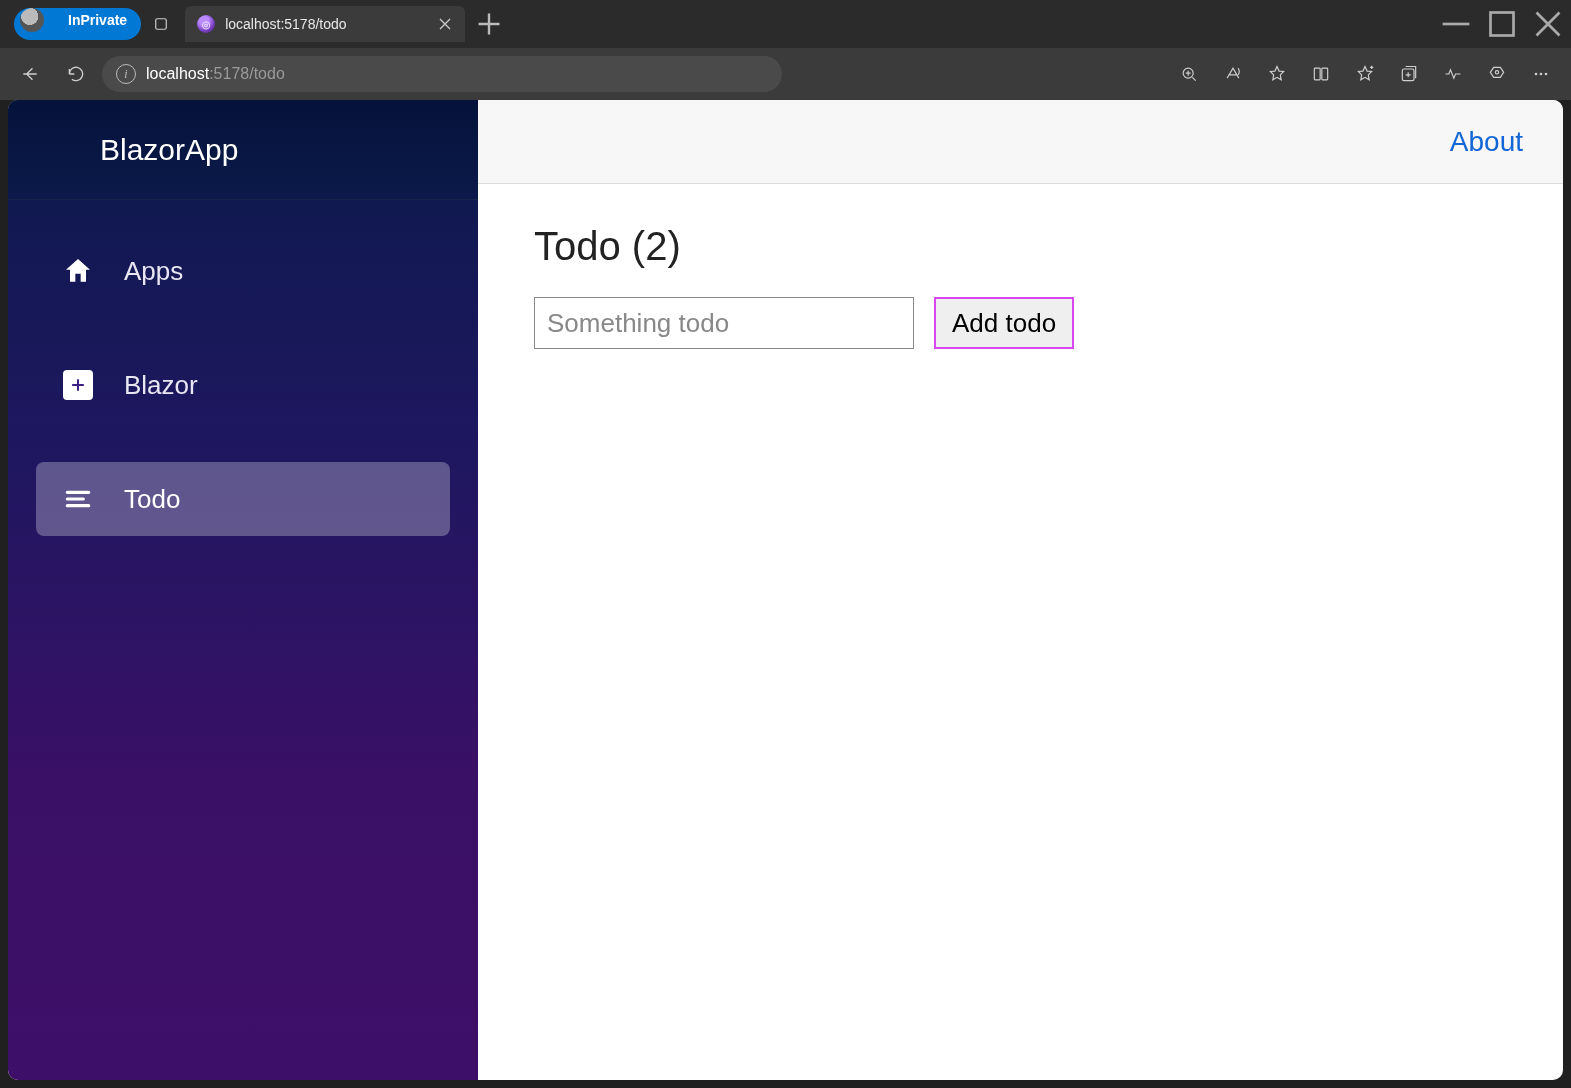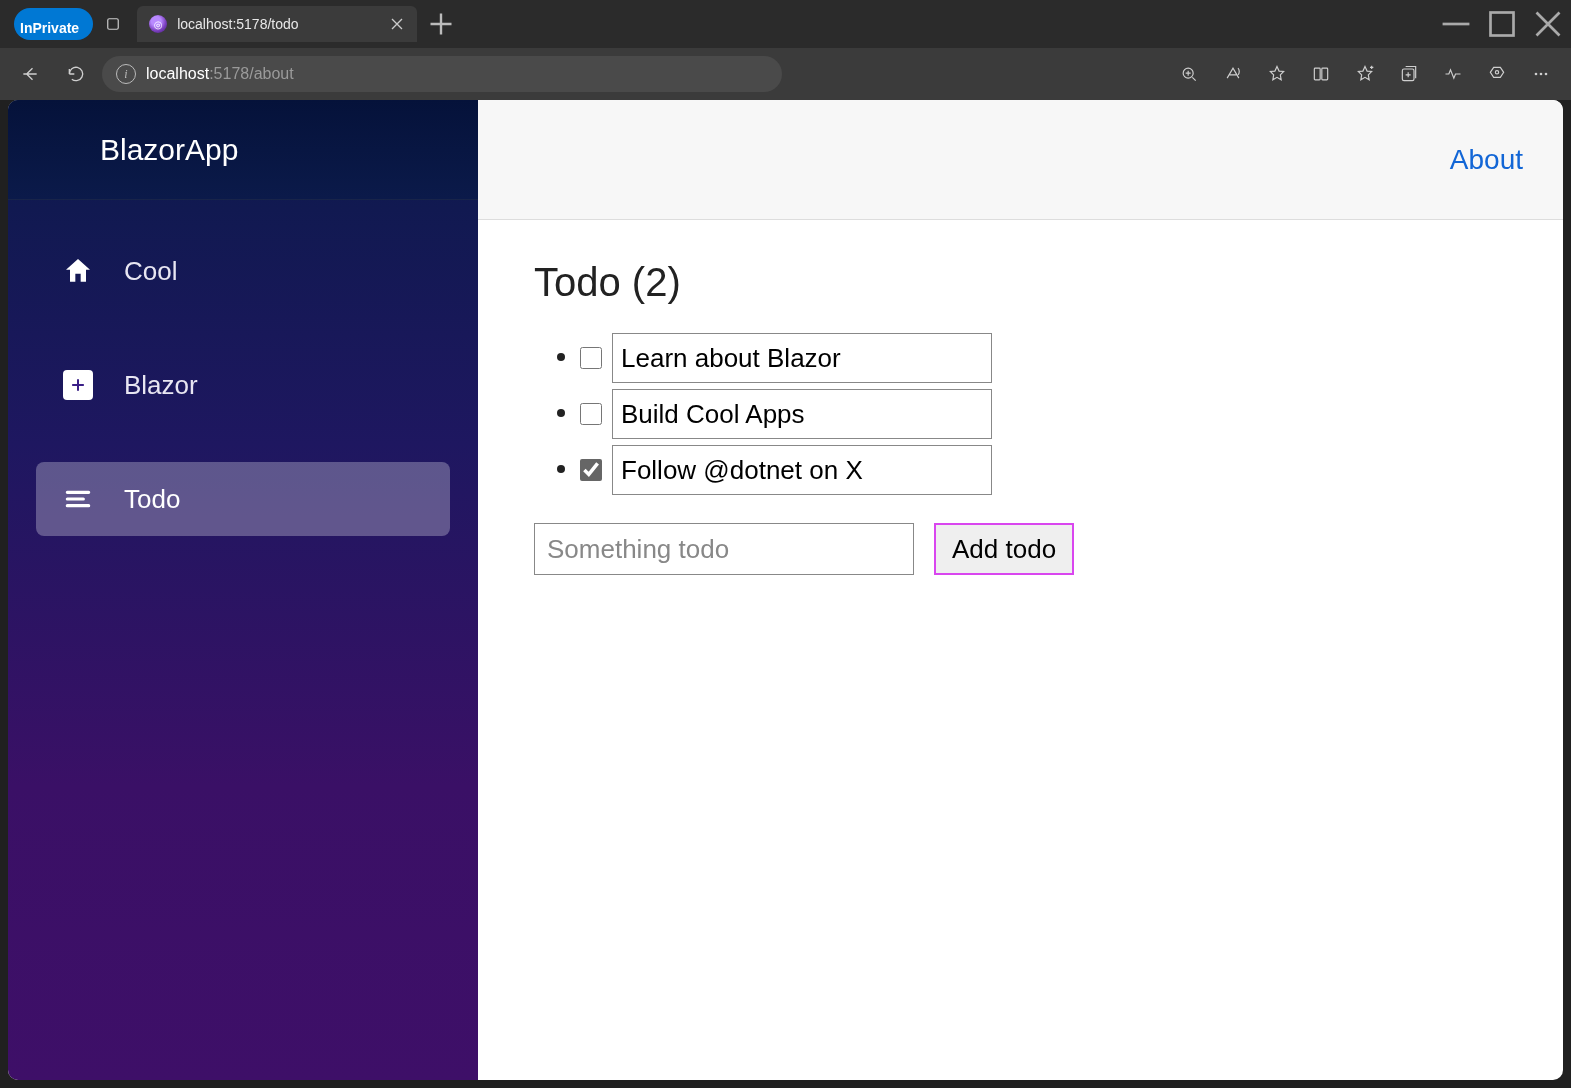--- a/index.html
+++ b/index.html
@@ -3,22 +3,22 @@
 <meta charset="utf-8">
 <style>
 * { box-sizing: border-box; margin: 0; padding: 0; }
 html, body { width: 100%; height: 100%; font-family: "Segoe UI", Arial, sans-serif; background:#202020; overflow:hidden; }
 
 
 .titlebar {
   display:flex; align-items:center; height:48px; background:#2b2b2b; color:#fff;
 }
 .inprivate-pill {
-  display:flex; align-items:center; gap:8px; background:#0078d4; border-radius:20px;
-  padding:4px 14px 12px 6px; margin-left:14px; height:32px;flex-direction:column;
+  display:flex; align-items:center; gap:24px; background:#0078d4; border-radius:20px;
+  padding:4px 14px 12px 6px; margin-left:14px; height:32px;
 }
 .inprivate-avatar {
   width:24px; height:24px; border-radius:50%; background:radial-gradient(circle at 40% 35%, #bbb 0 40%, #555 41% 100%);
 }
 .inprivate-label { font-size:14px; font-weight:600; color:#fff; }
 .tb-iconbtn {
   width:40px; height:40px; display:flex; align-items:center; justify-content:center; color:#ccc;
 }
 .tb-iconbtn svg { width:18px; height:18px; }
 .tab {
@@ -84,21 +84,21 @@
 .nav-icon svg { width:32px;height:32px; }
 .plus-box {
   width:30px;height:30px;background:#fff;border-radius:4px;color:#3a1f87;display:flex;align-items:center;justify-content:center;
 }
 .plus-box svg{width:20px;height:20px;}
 .lines svg, .home-ic svg { color:#fff; }
 
 
 .main { flex:1; display:flex; flex-direction:column; }
 .topbar {
-  height:120px; background:#f7f7f7; border-bottom:1px solid #ddd; display:flex; align-items:center;
+  height:84px; background:#f7f7f7; border-bottom:1px solid #ddd; display:flex; align-items:center;
   justify-content:flex-end; padding-right:40px;
 }
 .about-link { font-size:28px; color:#1266d6; text-decoration:none; cursor:pointer; }
 .content { padding:40px 56px; }
 h3.todo-h { font-size:40px; font-weight:500; color:#222; margin-bottom:28px; }
 ul.todo-list { list-style:disc; padding-left:46px; }
 ul.todo-list li { display:list-item; margin:6px 0; font-size:26px; color:#222; }
 .li-row { display:inline-flex; align-items:center; gap:10px; vertical-align:middle; }
 .cb { width:22px;height:22px; accent-color:#666; }
 .todo-input {
@@ -167,21 +167,21 @@
       </svg>
   </div>
   <div class="tool-btn">
     <svg viewBox="0 0 24 24" fill="none" stroke="currentColor" stroke-width="1.6">
         <path d="M4 12a8 8 0 1 1 3 6.2M4 12V6m0 6h6"></path>
       </svg>
   </div>
   <div class="address">
     <span class="address-info">i</span>
     <span class="address-text">
-      <span class="host">localhost</span><span class="path">:5178/about</span>
+      <span class="host">localhost</span><span class="path">:5178/todo</span>
     </span>
   </div>
   <div class="right-tools">
     <div class="tool-btn">
         <svg viewBox="0 0 24 24" fill="none" stroke="currentColor" stroke-width="1.4">
           <circle cx="11" cy="11" r="6"></circle>
           <path d="M16 16l4 4M11 8v6M8 11h6"></path>
         </svg>
       </div>
     <div class="tool-btn">
@@ -241,21 +241,21 @@
     <div class="brandbar">
       <div class="brand">BlazorApp</div>
     </div>
     <nav class="nav">
       <div class="nav-item">
         <span class="nav-icon home-ic">
           <svg viewBox="0 0 24 24" fill="#fff">
               <path d="M12 3l9 8h-3v9h-4v-6H10v6H6v-9H3z"></path>
             </svg>
         </span>
-        <span>Cool</span>
+        <span>Apps</span>
       </div>
       <div class="nav-item">
         <span class="nav-icon">
           <span class="plus-box">
               <svg viewBox="0 0 24 24" stroke="currentColor" stroke-width="2.4">
                 <path d="M12 5v14M5 12h14"></path>
               </svg>
             </span>
         </span>
         <span>Blazor</span>
@@ -270,39 +270,19 @@
       </div>
     </nav>
   </aside>
 
   <main class="main">
     <div class="topbar">
       <a class="about-link">About</a>
     </div>
     <div class="content">
       <h3 class="todo-h">Todo (2)</h3>
-      <ul class="todo-list">
-        <li>
-          <span class="li-row">
-            <input type="checkbox" class="cb" style="">
-            <input type="text" class="todo-input" value="Learn about Blazor" style="">
-          </span>
-        </li>
-        <li>
-          <span class="li-row">
-            <input type="checkbox" class="cb" style="">
-            <input type="text" class="todo-input" value="Build Cool Apps" style="">
-          </span>
-        </li>
-        <li>
-          <span class="li-row">
-            <input type="checkbox" class="cb" checked="" style="">
-            <input type="text" class="todo-input" value="Follow @dotnet on X" style="">
-          </span>
-        </li>
-      </ul>
       <div class="addrow">
         <input class="new-input" placeholder="Something todo" style="">
         <button class="add-btn">Add todo</button>
       </div>
     </div>
   </main>
 </div>
 
 </body></html>

